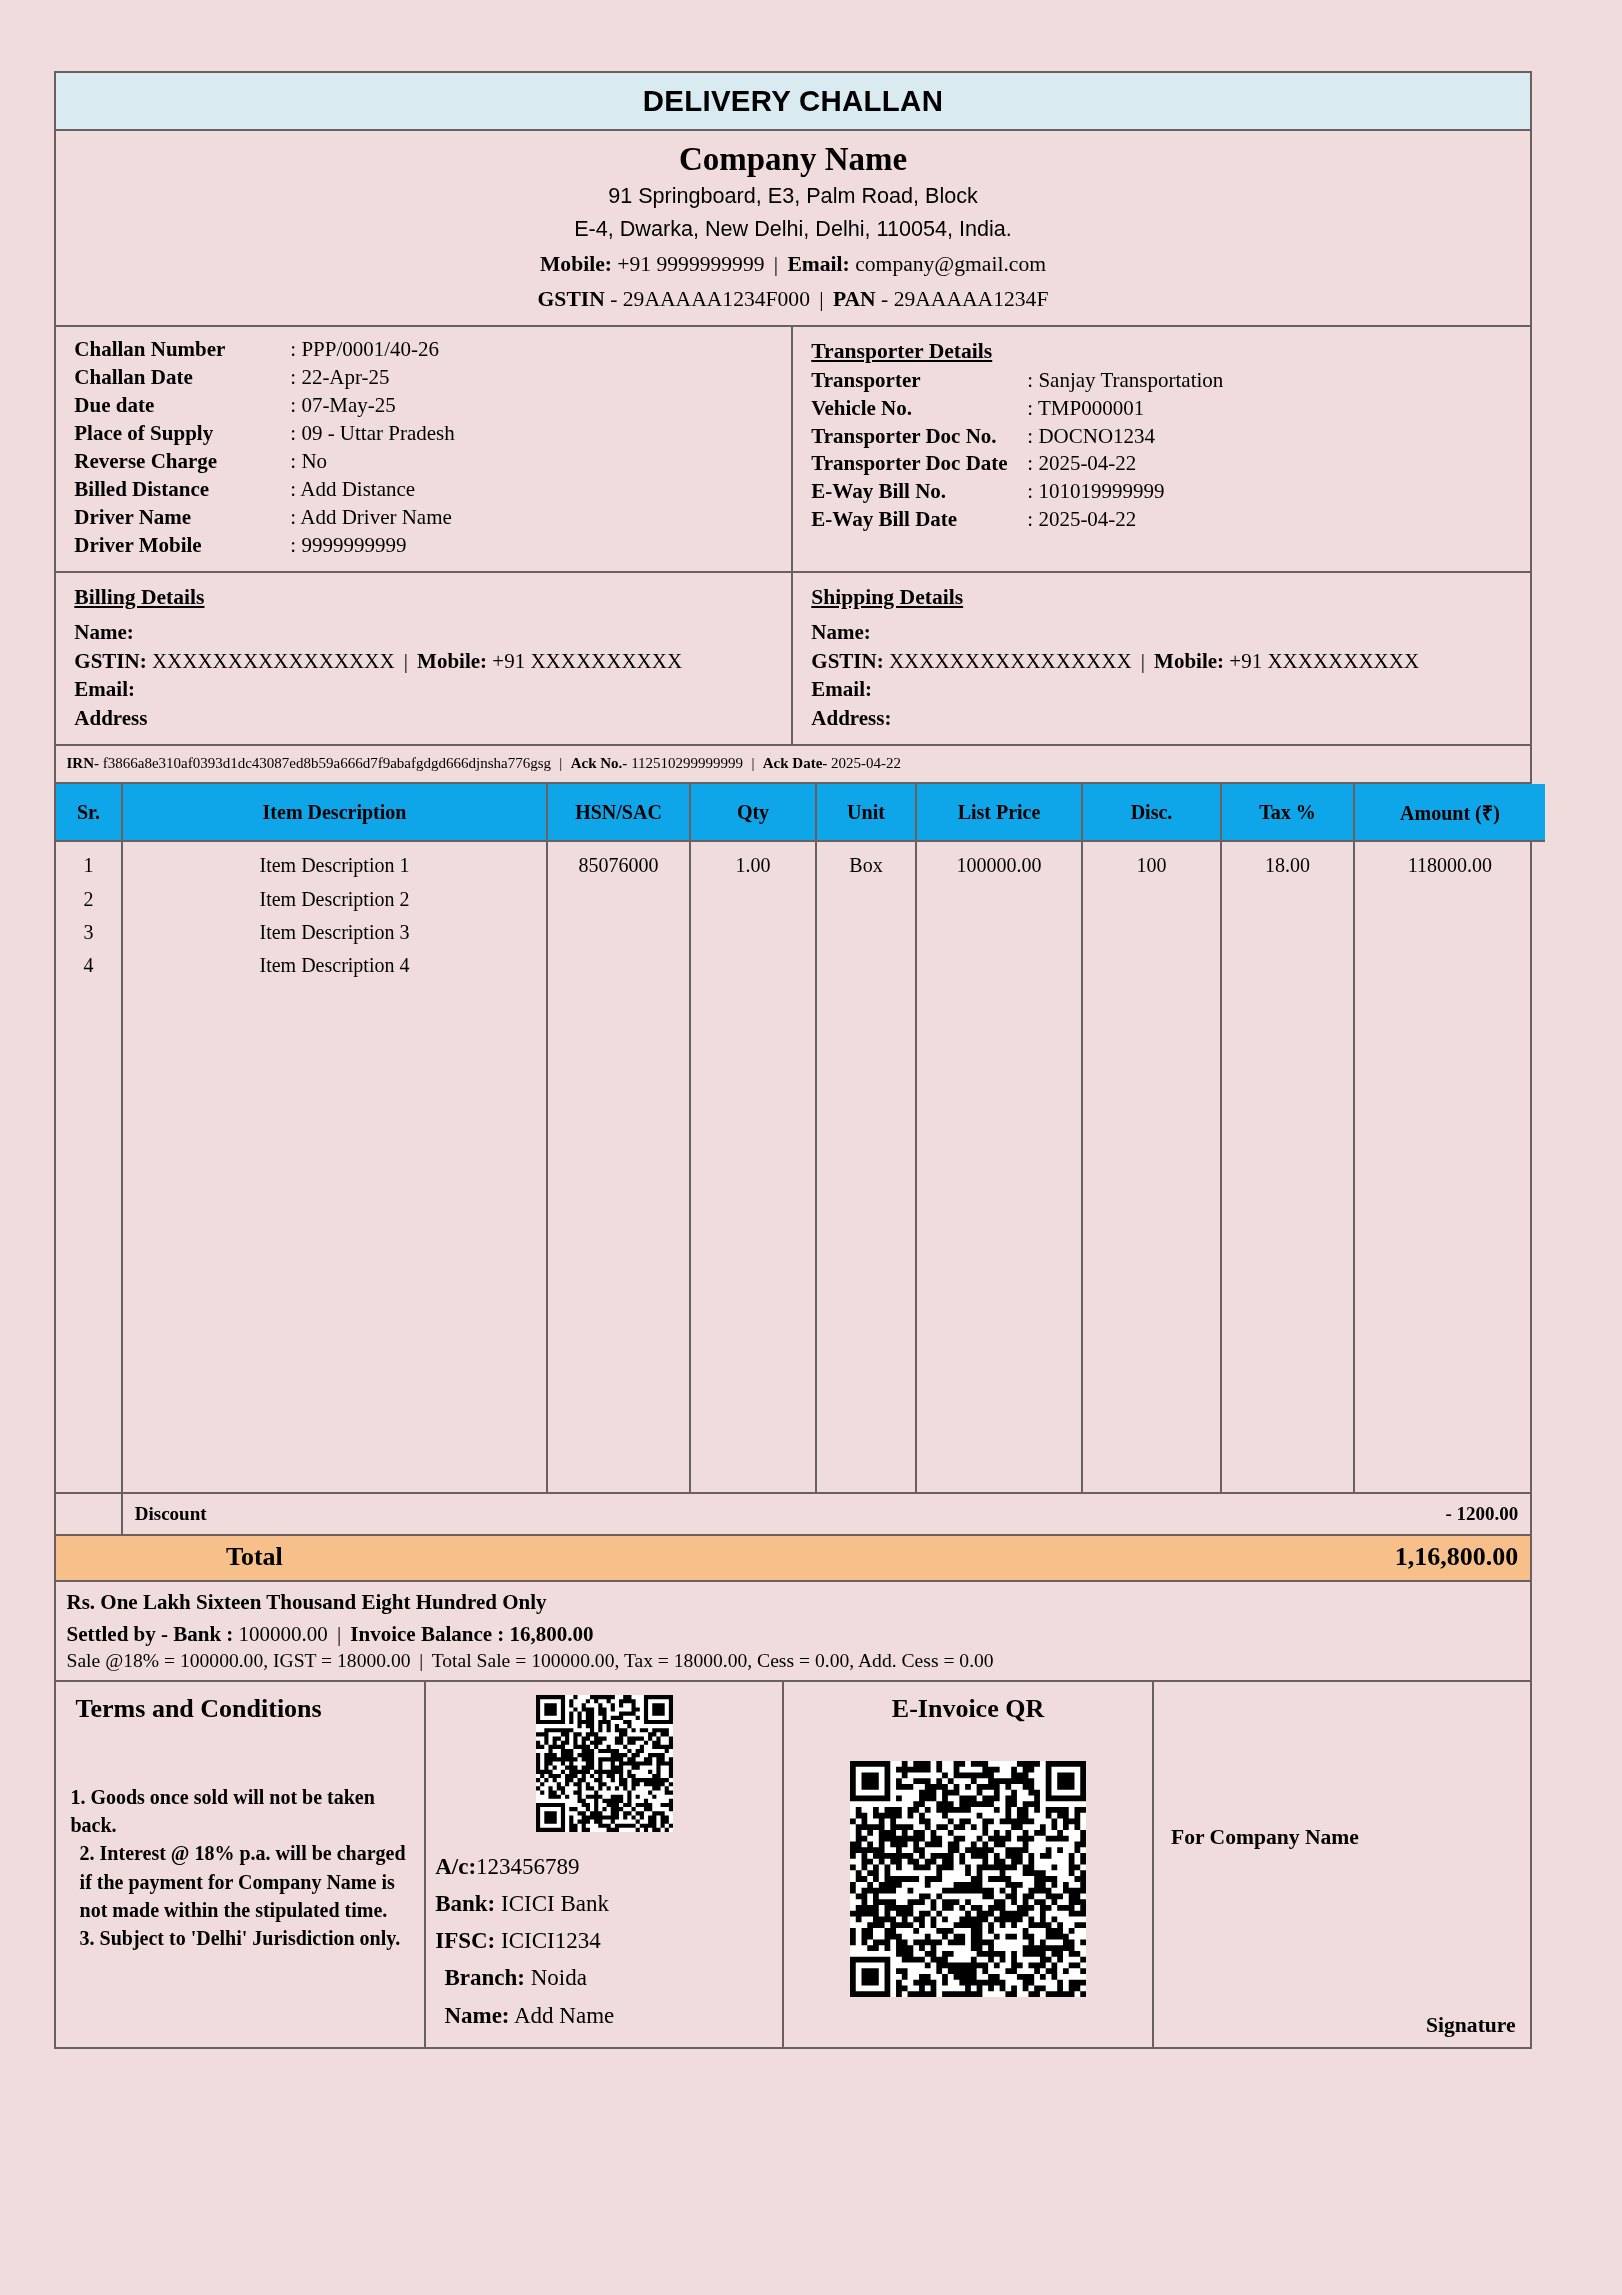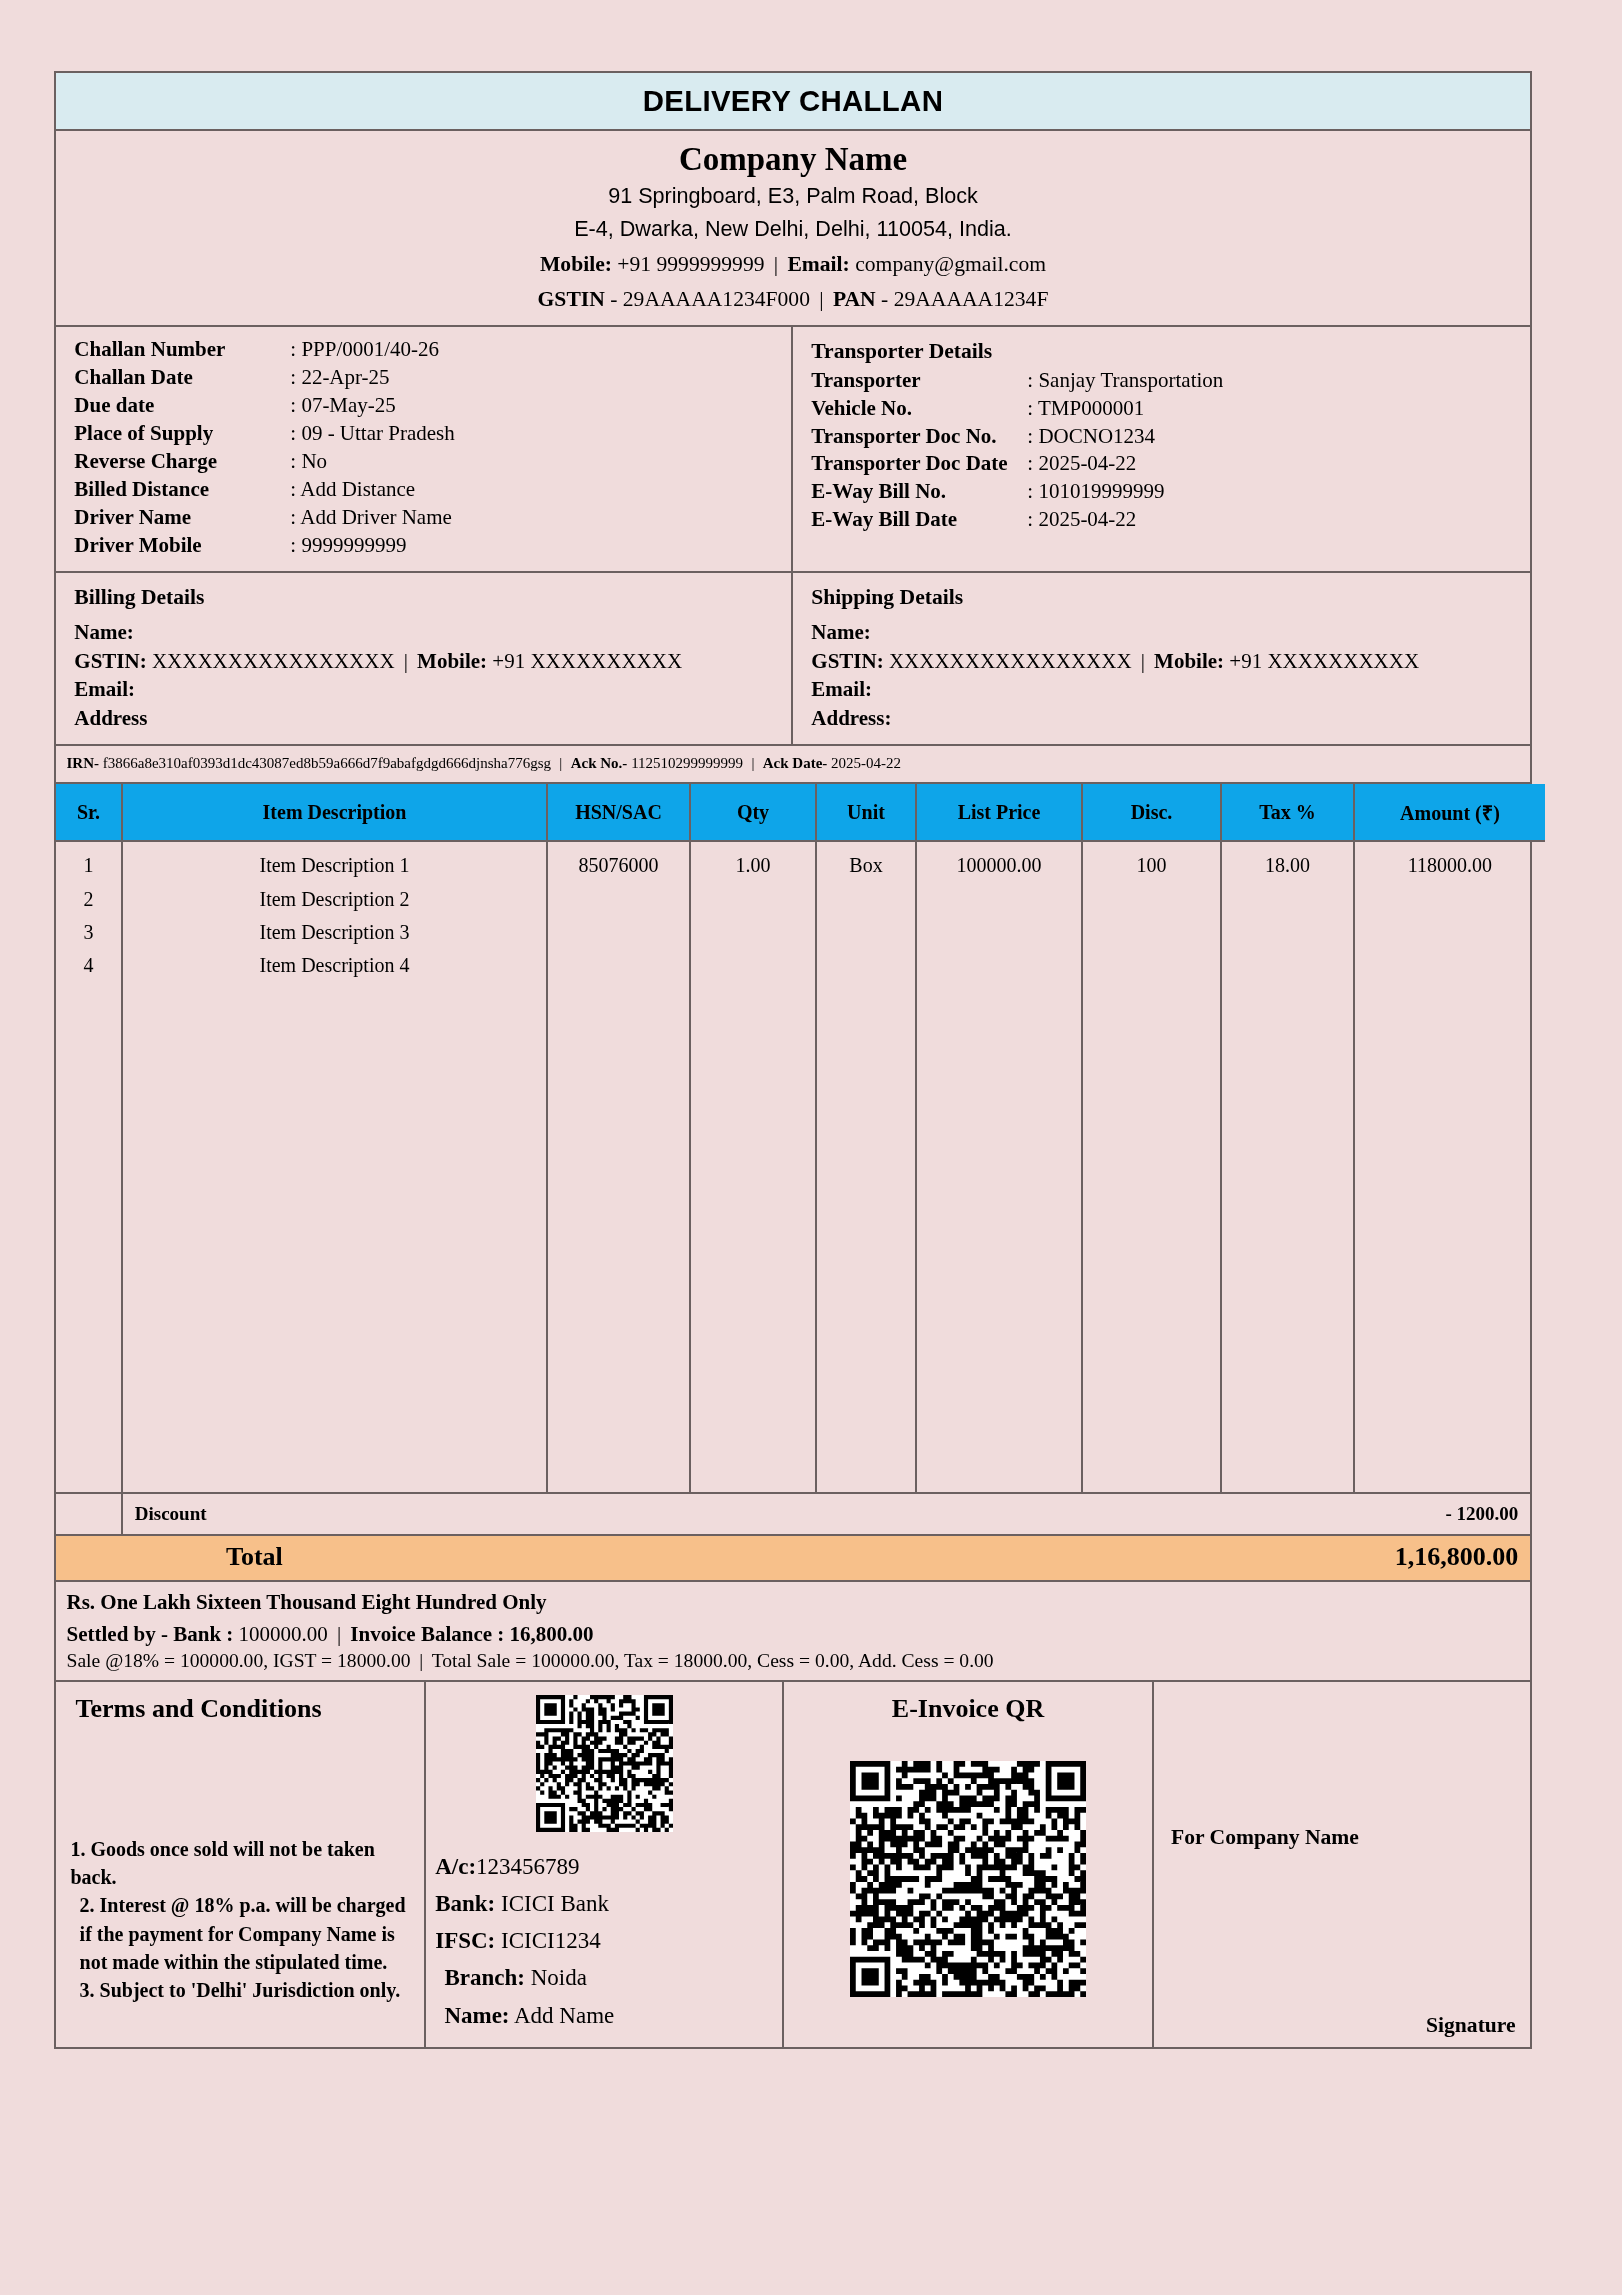--- a/index.html
+++ b/index.html
@@ -63,20 +63,21 @@
   }
   .company-line b { font-weight: bold; }
   .sep { padding: 0 3.9px; }
 
   
   .half { width: 50%; box-sizing: border-box; padding: 9.2px 18.3px 11.8px; }
   .pane-head {
     font-size: 21.6px;
     font-weight: bold;
     line-height: 1.42;
+    text-decoration: underline;
   }
   .kv { display: flex; font-size: 21px; line-height: 1.33; }
   .kv .k { font-weight: bold; width: 216px; flex: none; }
   .kv .v { white-space: nowrap; }
 
   .addr-line { font-size: 21px; line-height: 1.36; }
   .addr-line b { font-weight: bold; }
   .addr-gap { height: 5.2px; }
 
   
@@ -175,21 +176,21 @@
   .panel-h {
     font-size: 26px;
     font-weight: bold;
     text-align: center;
   }
   .terms-h { text-align: left; padding-left: 5.2px; }
   .terms-body {
     font-size: 20px;
     font-weight: bold;
     line-height: 1.42;
-    margin-top: 111px;
+    margin-top: 59px;
   }
   .terms-body div { text-indent: 0; }
   .term-i { padding-left: 9.2px; }
 
   .qr-top { text-align: center; padding-top: 1.3px; }
   .qr-bank-lines {
     font-size: 23px;
     line-height: 1.62;
     padding-left: 9.2px;
     margin-top: 15.7px;

